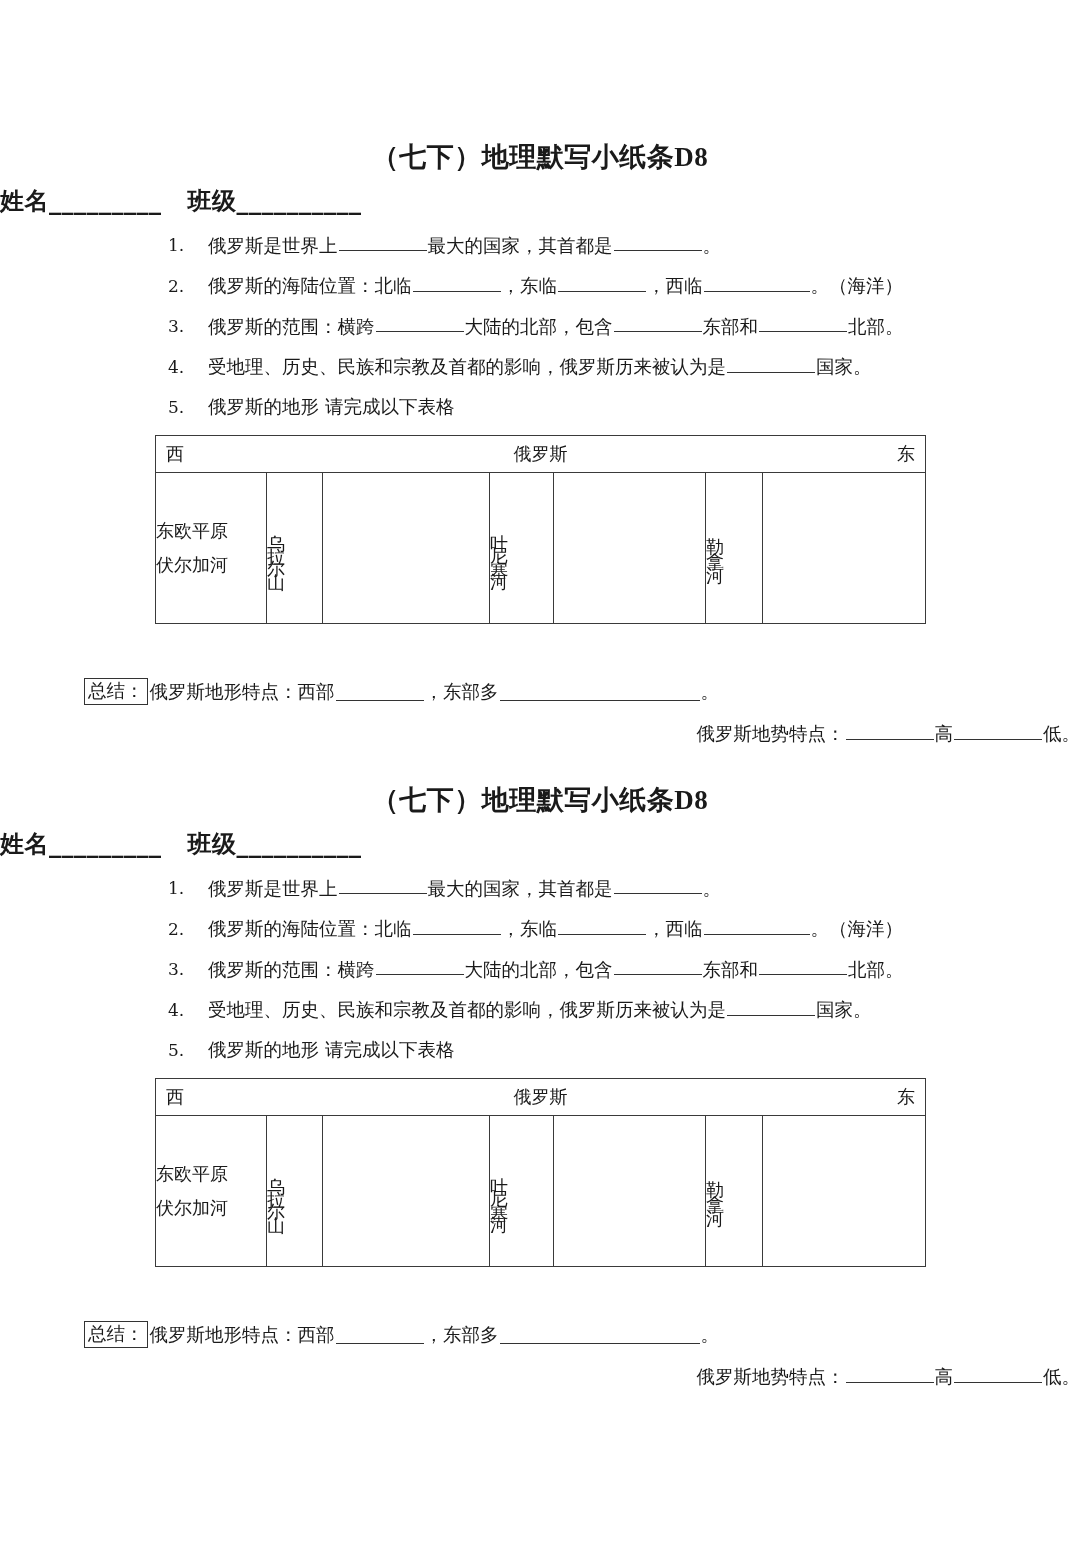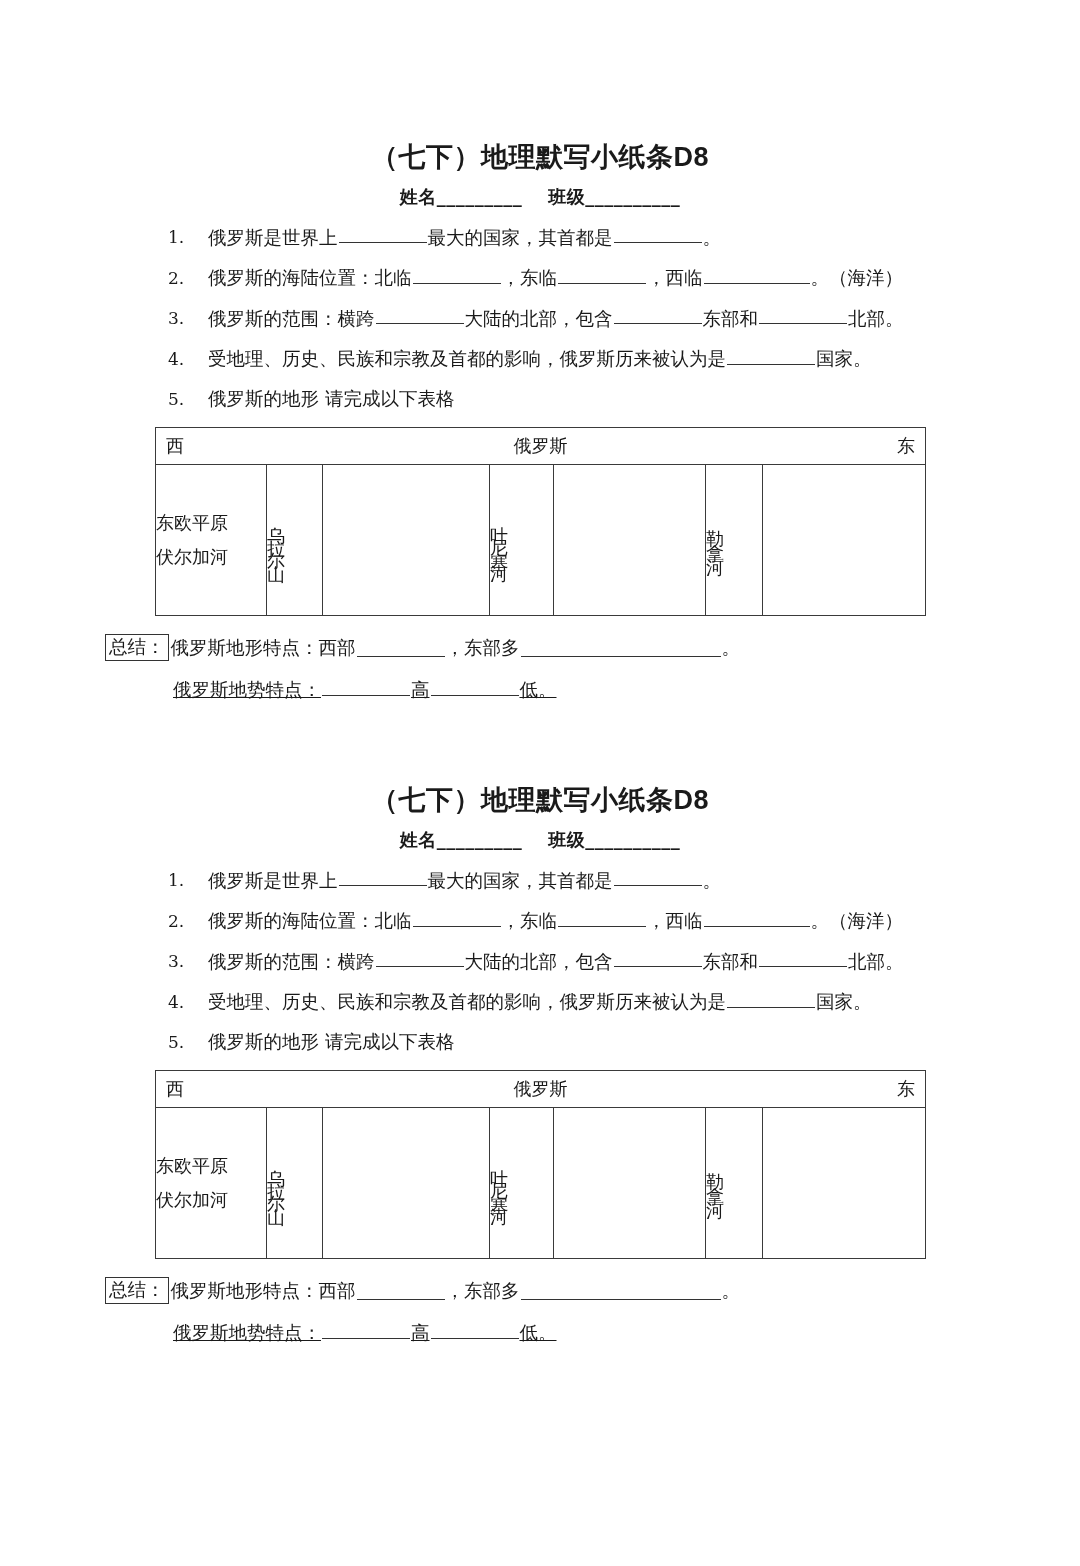--- a/index.html
+++ b/index.html
@@ -31,27 +31,26 @@
   
   .title {
     text-align: center;
     font-size: 27px;
     font-weight: bold;
     letter-spacing: 0.5px;
     line-height: 1.25;
     font-family: "DejaVu Sans", "Liberation Sans", sans-serif;
   }
   .title .code {
-    font-family: Liberation Sans, sans-serif;
+    font-family: Liberation Serif, serif;
     font-weight: bold;
   }
 
   .namerow {
-    text-align: center;
-    font-size: 18px;
+    font-size: 24px;
     font-weight: bold;
     margin-top: 10px;
     font-family: "DejaVu Sans", "Liberation Sans", sans-serif;
     letter-spacing: 0.5px;
   }
   .namerow .gap {
     display: inline-block;
     width: 26px;
   }
 
@@ -151,42 +150,42 @@
     text-orientation: upright;
     letter-spacing: 13px;
     font-size: 18px;
     line-height: 1;
   }
   .vert.v4 { letter-spacing: 13px; }
   .vert.v3 { letter-spacing: 15px; }
 
   
   .summary {
-    padding-left: 105px;
-    margin-top: 18px;
+    padding-left: 84px;
+    margin-top: 54px;
     font-size: 18.5px;
     line-height: 1.5;
+    text-align: right;
   }
   .sum-line1 {
     display: flex;
     align-items: center;
     white-space: nowrap;
   }
   .sum-tag {
     border: 1.4px solid #333;
     padding: 0px 3px 2px 3px;
     margin-right: 2px;
     line-height: 1.25;
     display: inline-block;
   }
   .sum-line2 {
     margin-top: 14px;
     padding-left: 68px;
     white-space: nowrap;
-    text-decoration: underline;
   }
 </style>
 </head>
 <body>
 
 <div class="page" id="copy-1" style="top:140px;">
   <div class="sheet">
 
     <div class="title">
       <span>（七下）地理默写小纸条</span><span class="code">D8</span>

